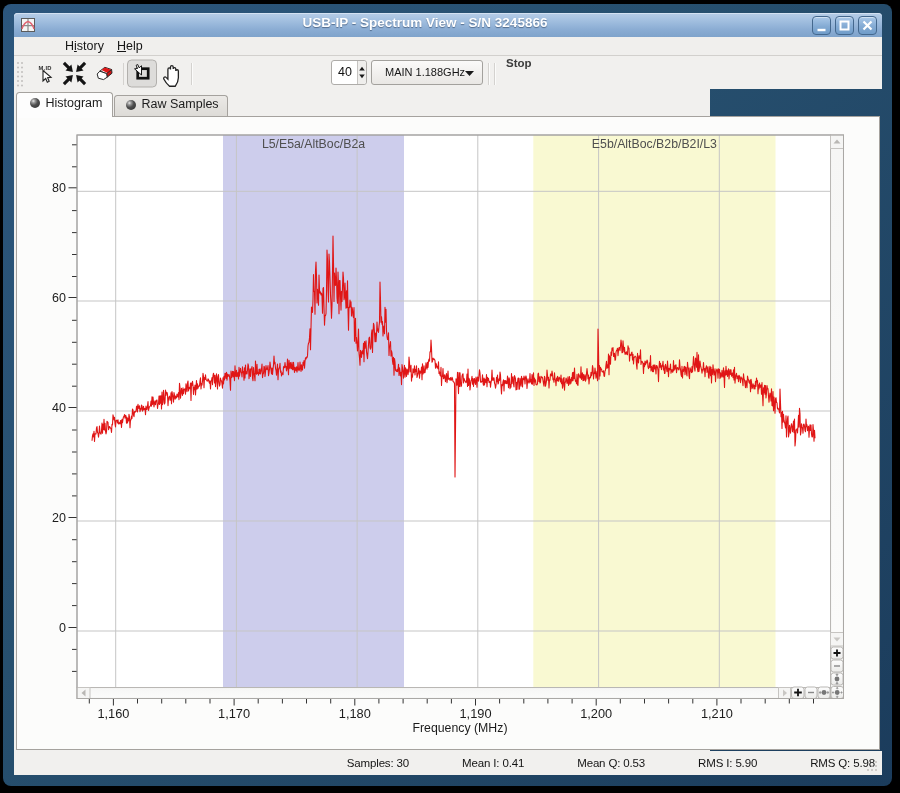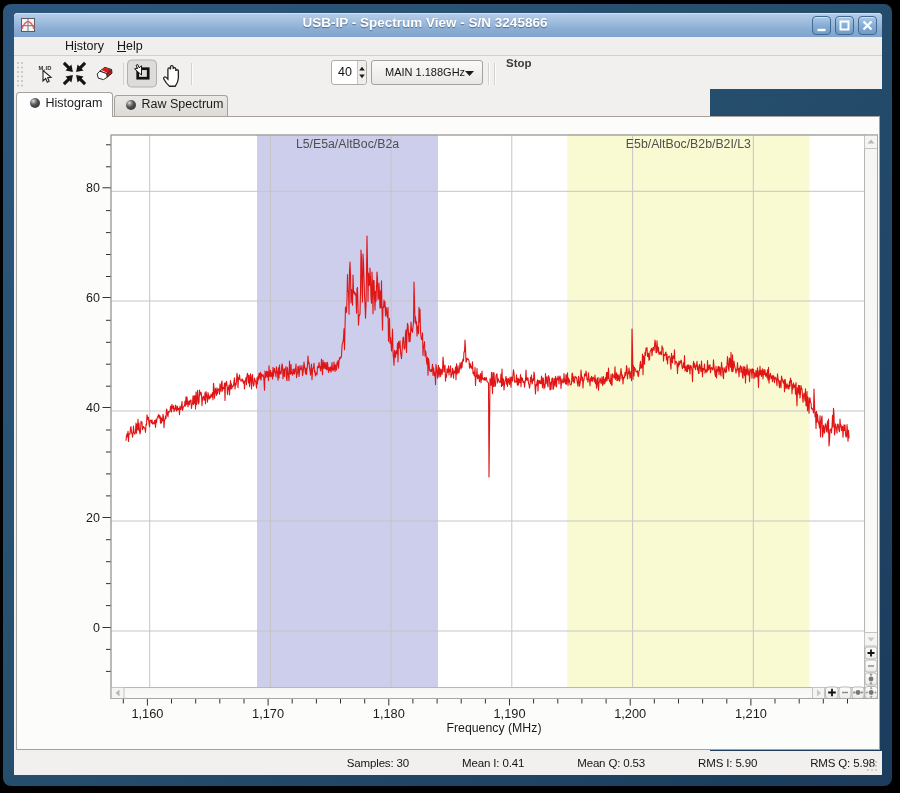--- a/index.html
+++ b/index.html
@@ -54,21 +54,21 @@
 #tab2 { left:99.5px; top:5.5px; width:114.5px; height:21.5px;
   background:linear-gradient(to bottom,#ebe9e6,#dddbd7); z-index:1; }
 #tab3 { left:215px; top:5.5px; width:146.5px; height:21.5px;
   background:linear-gradient(to bottom,#ebe9e6,#dddbd7); z-index:1; }
 .tab .ball { position:absolute; width:10px; height:10px; border-radius:50%;
   background:radial-gradient(circle at 34% 30%, #e8e8e8 0%, #9a9a9a 18%, #4e4e4e 45%, #3c3c3c 75%, #565656 100%); }
 .tab .txt { position:absolute; white-space:nowrap; }
 
 #pane { position:absolute; left:2px; top:103px; width:864px; height:634px;
   background:#fcfcfb; border:1px solid #a5a29e; z-index:2; }
-#plotwrap { position:absolute; left:2px; top:103px; width:864px; height:634px; z-index:2;padding-left:34px; }
+#plotwrap { position:absolute; left:2px; top:103px; width:864px; height:634px; z-index:2; }
 
 #tab1cover { position:absolute; left:3px; top:102.5px; width:94px; height:2px;
   background:#fdfdfd; z-index:4; }
 
 #status { position:absolute; left:0; top:738px; width:868px; height:24px;
   background:#f1f0ee; font-size:11.5px; letter-spacing:-0.15px; color:#141414; }
 #status .items { position:absolute; right:7px; top:6px; white-space:nowrap; }
 #status .items b { font-weight:normal; margin-left:13px;padding-left:40px; }
 svg text { font-family:"Liberation Sans", sans-serif; }
 </style>
@@ -186,21 +186,21 @@
     <div id="stop">Stop</div>
   </div>
   <div id="pane"></div>
   <div id="tabrow">
     <div class="tab" id="tab1">
       <span class="ball" style="left:13px;top:5px;"></span>
       <span class="txt" style="left:29px;top:2.5px;">Histogram</span>
     </div>
     <div class="tab" id="tab2">
       <span class="ball" style="left:11px;top:4px;"></span>
-      <span class="txt" style="left:27px;top:1px;">Raw Spectrum</span>
+      <span class="txt" style="left:27px;top:1px;">Raw Samples</span>
     </div>
   </div>
   <div id="tab1cover"></div>
   <div id="plotwrap">
 <svg id="plot" width="864" height="634" viewBox="16 116 864 634">
 <defs>
 <linearGradient id="bg" x1="0" y1="0" x2="0" y2="1">
 <stop offset="0" stop-color="#fdfdfd"></stop>
             <stop offset="1" stop-color="#ebebe9"></stop>
 </linearGradient>

